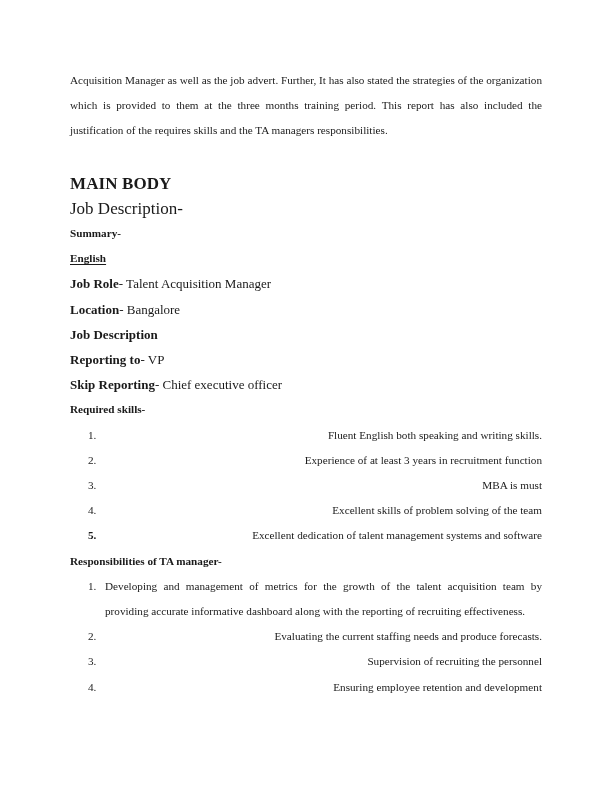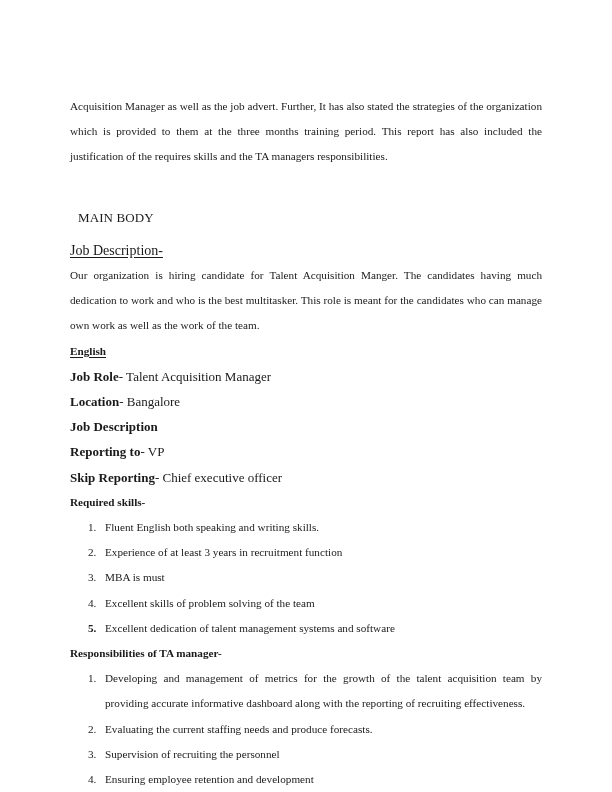--- a/index.html
+++ b/index.html
@@ -12,46 +12,45 @@
     height: 792px;
     font-family: "Liberation Serif", "DejaVu Serif", serif;
     color: #1a1a1a;
     -webkit-font-smoothing: antialiased;
   }
   .page {
     position: relative;
     width: 612px;
     height: 792px;
     box-sizing: border-box;
-    padding: 94px 70px 0 70px;
+    padding: 68px 70px 0 70px;
     background: #ffffff;
   }
   .doc {
     width: 472px;
   }
   p.body-para {
     margin: 0 0 0 0;
     font-size: 11.2px;
     line-height: 25.2px;
     text-align: justify;
     text-justify: inter-word;
   }
   .spacer-lg { height: 27px; }
 
   h1.main-heading {
-    margin: 8px;
-    font-size: 13px;
-    font-weight: normal;
+    margin: 0;
+    font-size: 17px;
+    font-weight: bold;
     line-height: 25.2px;
     letter-spacing: 0.1px;
   }
   .sub-underline {
-    font-size: 14px;
+    font-size: 17px;
     line-height: 25.2px;
-    text-decoration: underline;
     text-underline-offset: 2px;
     display: block;
   }
   .sub-bold {
     font-size: 11.2px;
     line-height: 25.2px;
     font-weight: bold;
     display: block;
   }
   .sub-bold-underline {
@@ -96,39 +95,39 @@
     font-size: 11.2px;
     line-height: 25.2px;
   }
   ol.num-list > li > .marker.bold {
     font-weight: bold;
   }
   ol.num-list > li > .item-text {
     display: block;
   }
   ol.num-list > li.no-justify > .item-text {
-    text-align: left;
+    text-align: right;
   }
 </style>
 </head>
 <body>
 
 <div class="page">
   <div class="doc">
 
     <p class="body-para">Acquisition Manager as well as the job advert. Further, It has also stated the strategies of the organization which is provided to them at the three months training period. This report has also included the justification of the requires skills and the TA managers responsibilities.</p>
 
     <div class="spacer-lg"></div>
 
     <h1 class="main-heading">MAIN BODY</h1>
 
     <span class="sub-underline">Job Description-</span>
 
+    <span class="sub-bold">Summary-</span>
 
-    <p class="body-para">Our organization is hiring candidate for Talent Acquisition Manger. The candidates having much dedication to work and who is the best multitasker. This role is meant for the candidates who can manage own work as well as the work of the team.</p>
 
     <span class="sub-bold-underline">English</span>
 
     <span class="field-line">
       <span class="label">Job Role</span><span class="value">- Talent Acquisition Manager</span>
     </span>
 
     <span class="field-line">
       <span class="label">Location</span><span class="value">- Bangalore</span>
     </span>

